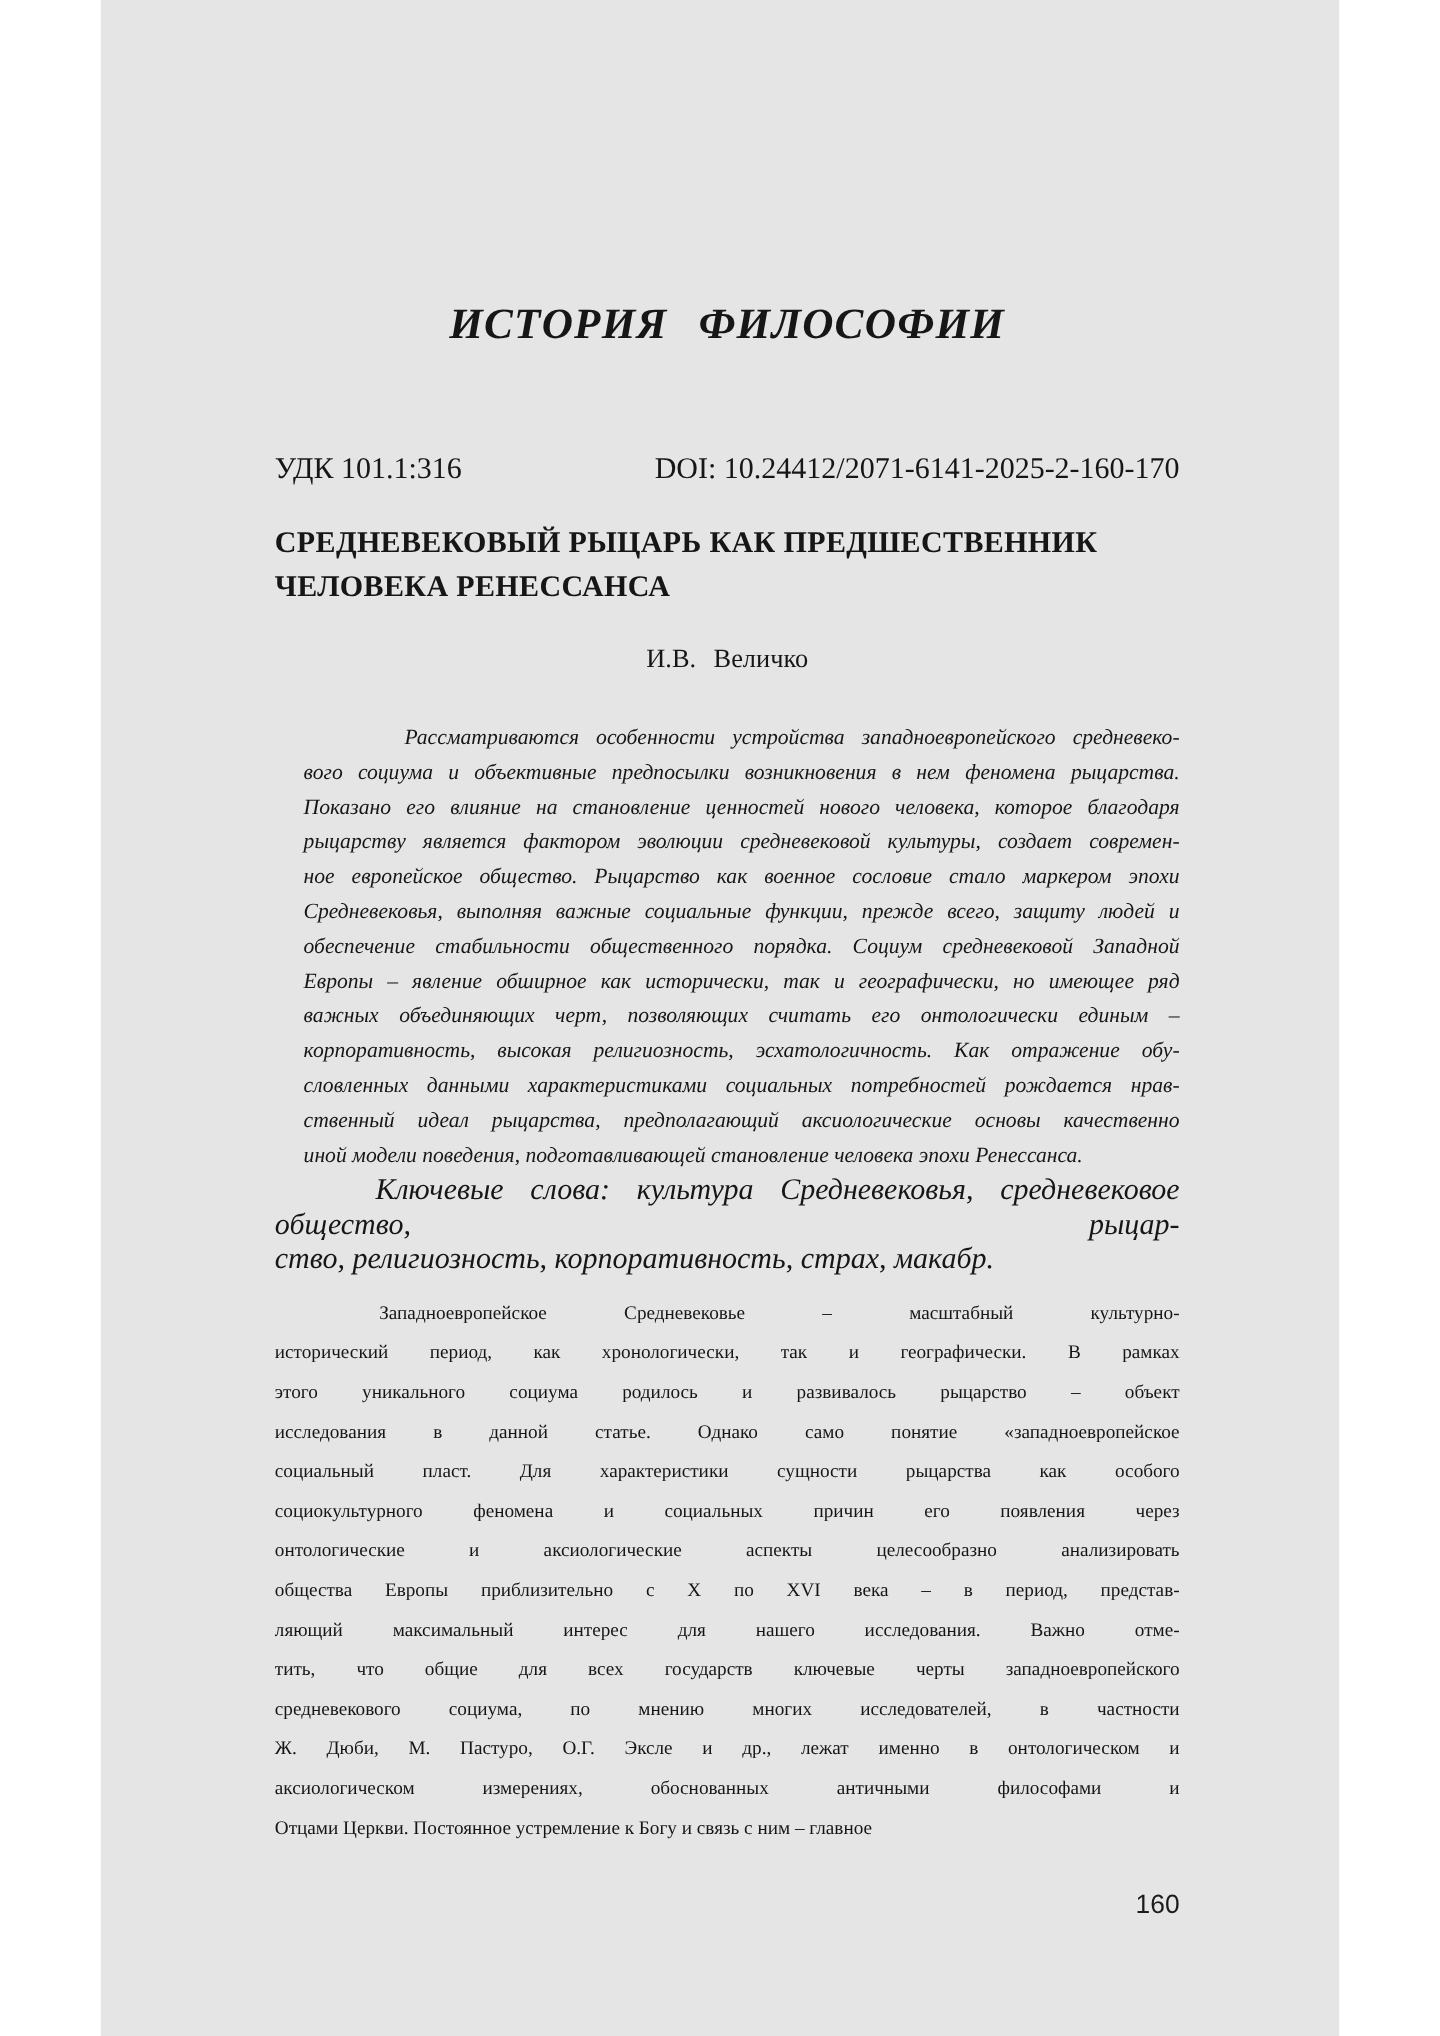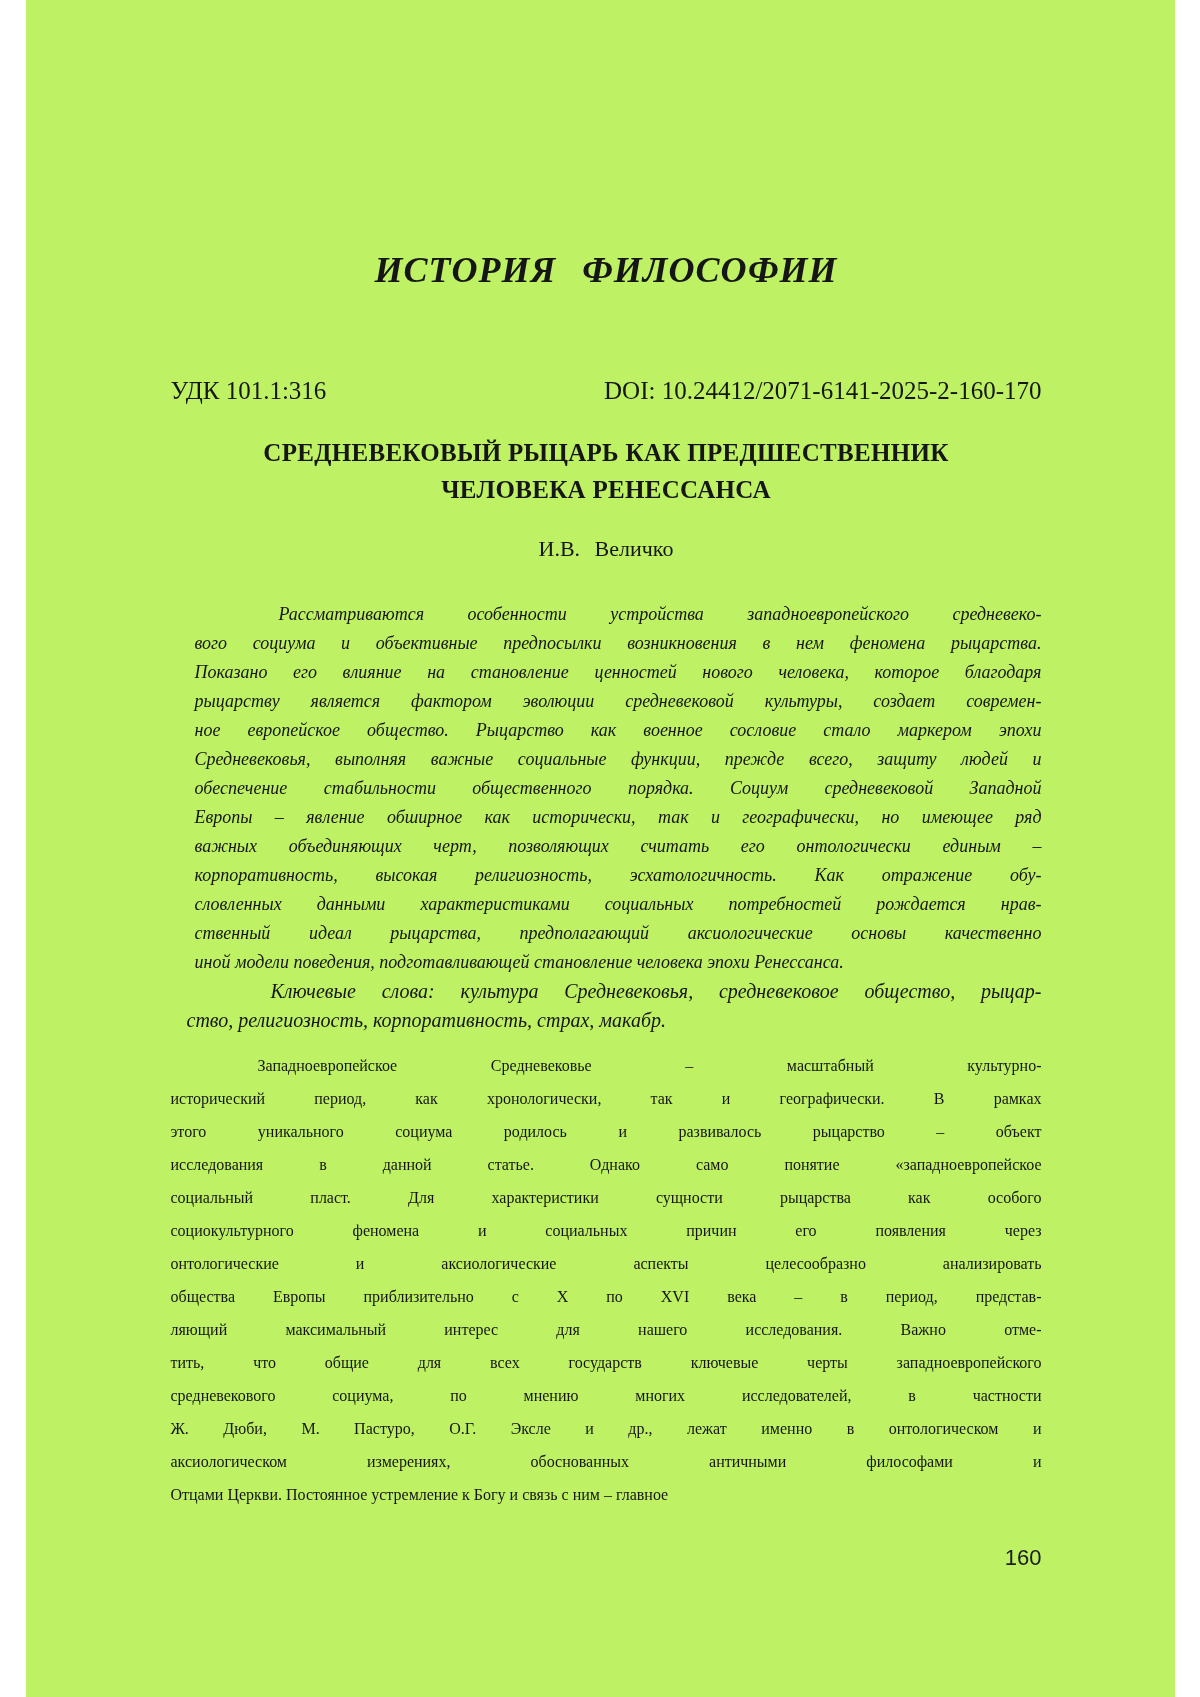--- a/index.html
+++ b/index.html
@@ -2,24 +2,24 @@
 <html lang="ru"><head>
 <meta charset="utf-8">
 <style>
   html, body {
     margin: 0;
     padding: 0;
     background: #ffffff;
   }
   .page {
     position: relative;
-    width: 1149px;
+    width: 1032px;
     height: 1697px;
     margin: 0 auto;
-    background: #bef264;
+    background: #e5e5e5;
     color: #161616;
     font-family: "Liberation Serif", serif;
     box-sizing: border-box;
     padding: 252px 133px 0 145px;
     overflow: hidden;
   }
   .section-header {
     font-size: 36px;
     line-height: 1;
     font-weight: bold;
@@ -37,40 +37,39 @@
     line-height: 30px;
     gap: 47px;
   }
   .title {
     margin-top: 28px;
     font-size: 25px;
     font-weight: bold;
     line-height: 37px;
     letter-spacing: 0.3px;
   }
-  .center .ln { text-align: center; }
+  .center .ln { text-align: left; }
   .author {
     margin-top: 26px;
     text-align: center;
     font-size: 22px;
     line-height: 30px;
     word-spacing: 9px;
   }
   .abstract {
     margin-top: 36px;
     font-size: 18px;
     font-style: italic;
     line-height: 29px;
     margin-left: 24px;
   }
   .keywords {
-    font-size: 20px;
+    font-size: 25px;
     font-style: italic;
     line-height: 29px;
-    margin-left: 16px;
   }
   .jpara .ln {
     text-align: justify;
     text-align-last: justify;
   }
   .jpara .ln-last { text-align-last: auto; }
   .jpara .ln-first { text-indent: 84px; }
   .body-text {
     margin-top: 14px;
     font-size: 16px;

